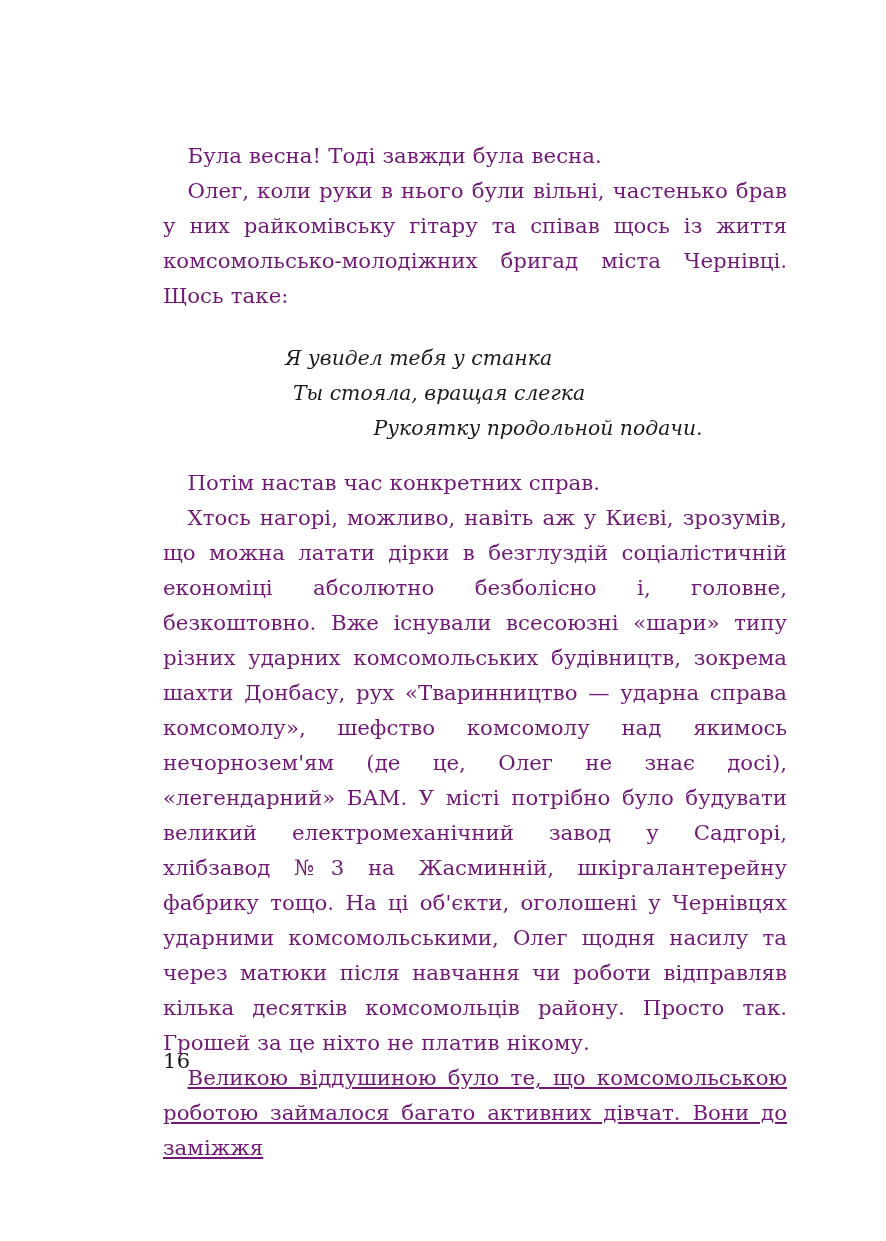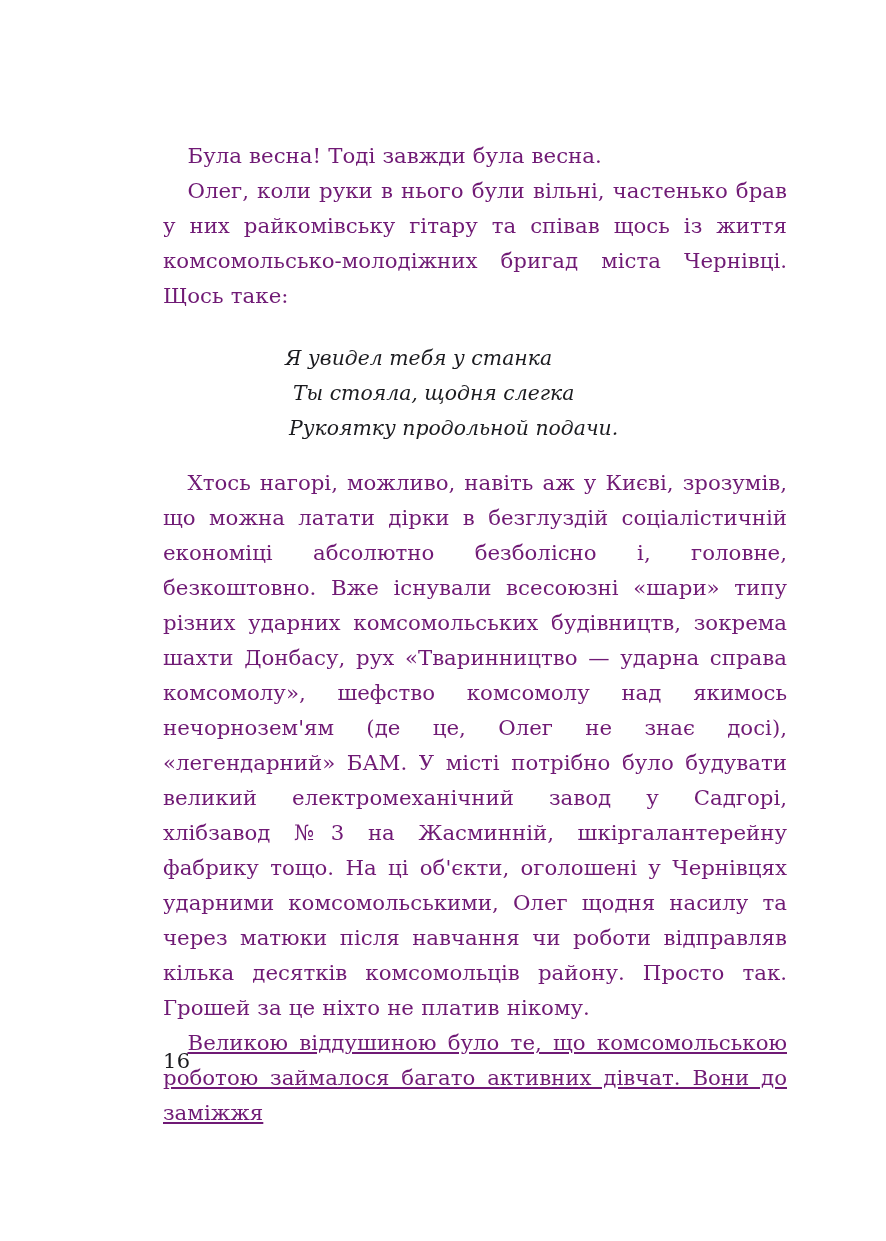--- a/index.html
+++ b/index.html
@@ -73,21 +73,21 @@
     font-size: 20.4px;
     line-height: 35px;
     text-align: left;
     white-space: pre;
     color: #1b1b1f;
   }
 
   .verse-line.indent-1 { padding-left: 0px; }
   .verse-line.indent-2 { padding-left: 0px; }
   .verse-line.indent-3 { padding-left: 8px; }
-  .verse-line.indent-4 { padding-left: 4px; }
+  .verse-line.indent-4 { padding-left: 4px; text-align: center; }
 
   
   .folio {
     position: absolute;
     left: 163px;
     top: 1051px;
     font-size: 21px;
     line-height: 1;
     color: #1b1b1f;
     font-feature-settings: "onum" 1;
@@ -101,25 +101,26 @@
 
   <div class="textblock">
 
     <p class="para">Була весна! Тоді завжди була весна.</p>
 
     <p class="para">Олег, коли руки в нього були вільні, частенько брав у них райкомівську гітару та співав щось із життя комсомольсько-молодіжних бригад міста Чернівці. Щось таке:</p>
 
     <div class="verse-wrap">
       <div class="verse">
         <div class="verse-line indent-1">Я увидел тебя у станка</div>
-        <div class="verse-line indent-3">Ты стояла, щодня слегка</div>
+        <div class="verse-line indent-3">Ты стояла, вращая слегка</div>
         <div class="verse-line indent-4">Рукоятку продольной подачи.</div>
       </div>
     </div>
 
+    <p class="para">Потім настав час конкретних справ.</p>
 
     <p class="para">Хтось нагорі, можливо, навіть аж у Києві, зрозумів, що можна латати дірки в безглуздій соціалістичній економіці абсолютно безболісно і, головне, безкоштовно. Вже існували всесоюзні «шари» типу різних ударних комсомольських будівництв, зокрема шахти Донбасу, рух «Тваринництво — ударна справа комсомолу», шефство комсомолу над якимось нечорнозем'ям (де це, Олег не знає досі), «легендарний» БАМ. У місті потрібно було будувати великий електромеханічний завод у Садгорі, хлібзавод №3 на Жасминній, шкіргалантерейну фабрику тощо. На ці об'єкти, оголошені у Чернівцях ударними комсомольськими, Олег щодня насилу та через матюки після навчання чи роботи відправляв кілька десятків комсомольців району. Просто так. Грошей за це ніхто не платив нікому.</p>
 
     <p class="para last-line-natural">Великою віддушиною було те, що комсомольською роботою займалося багато активних дівчат. Вони до заміжжя</p>
 
   </div>
 
   <div class="folio">16</div>
 
 </div>

